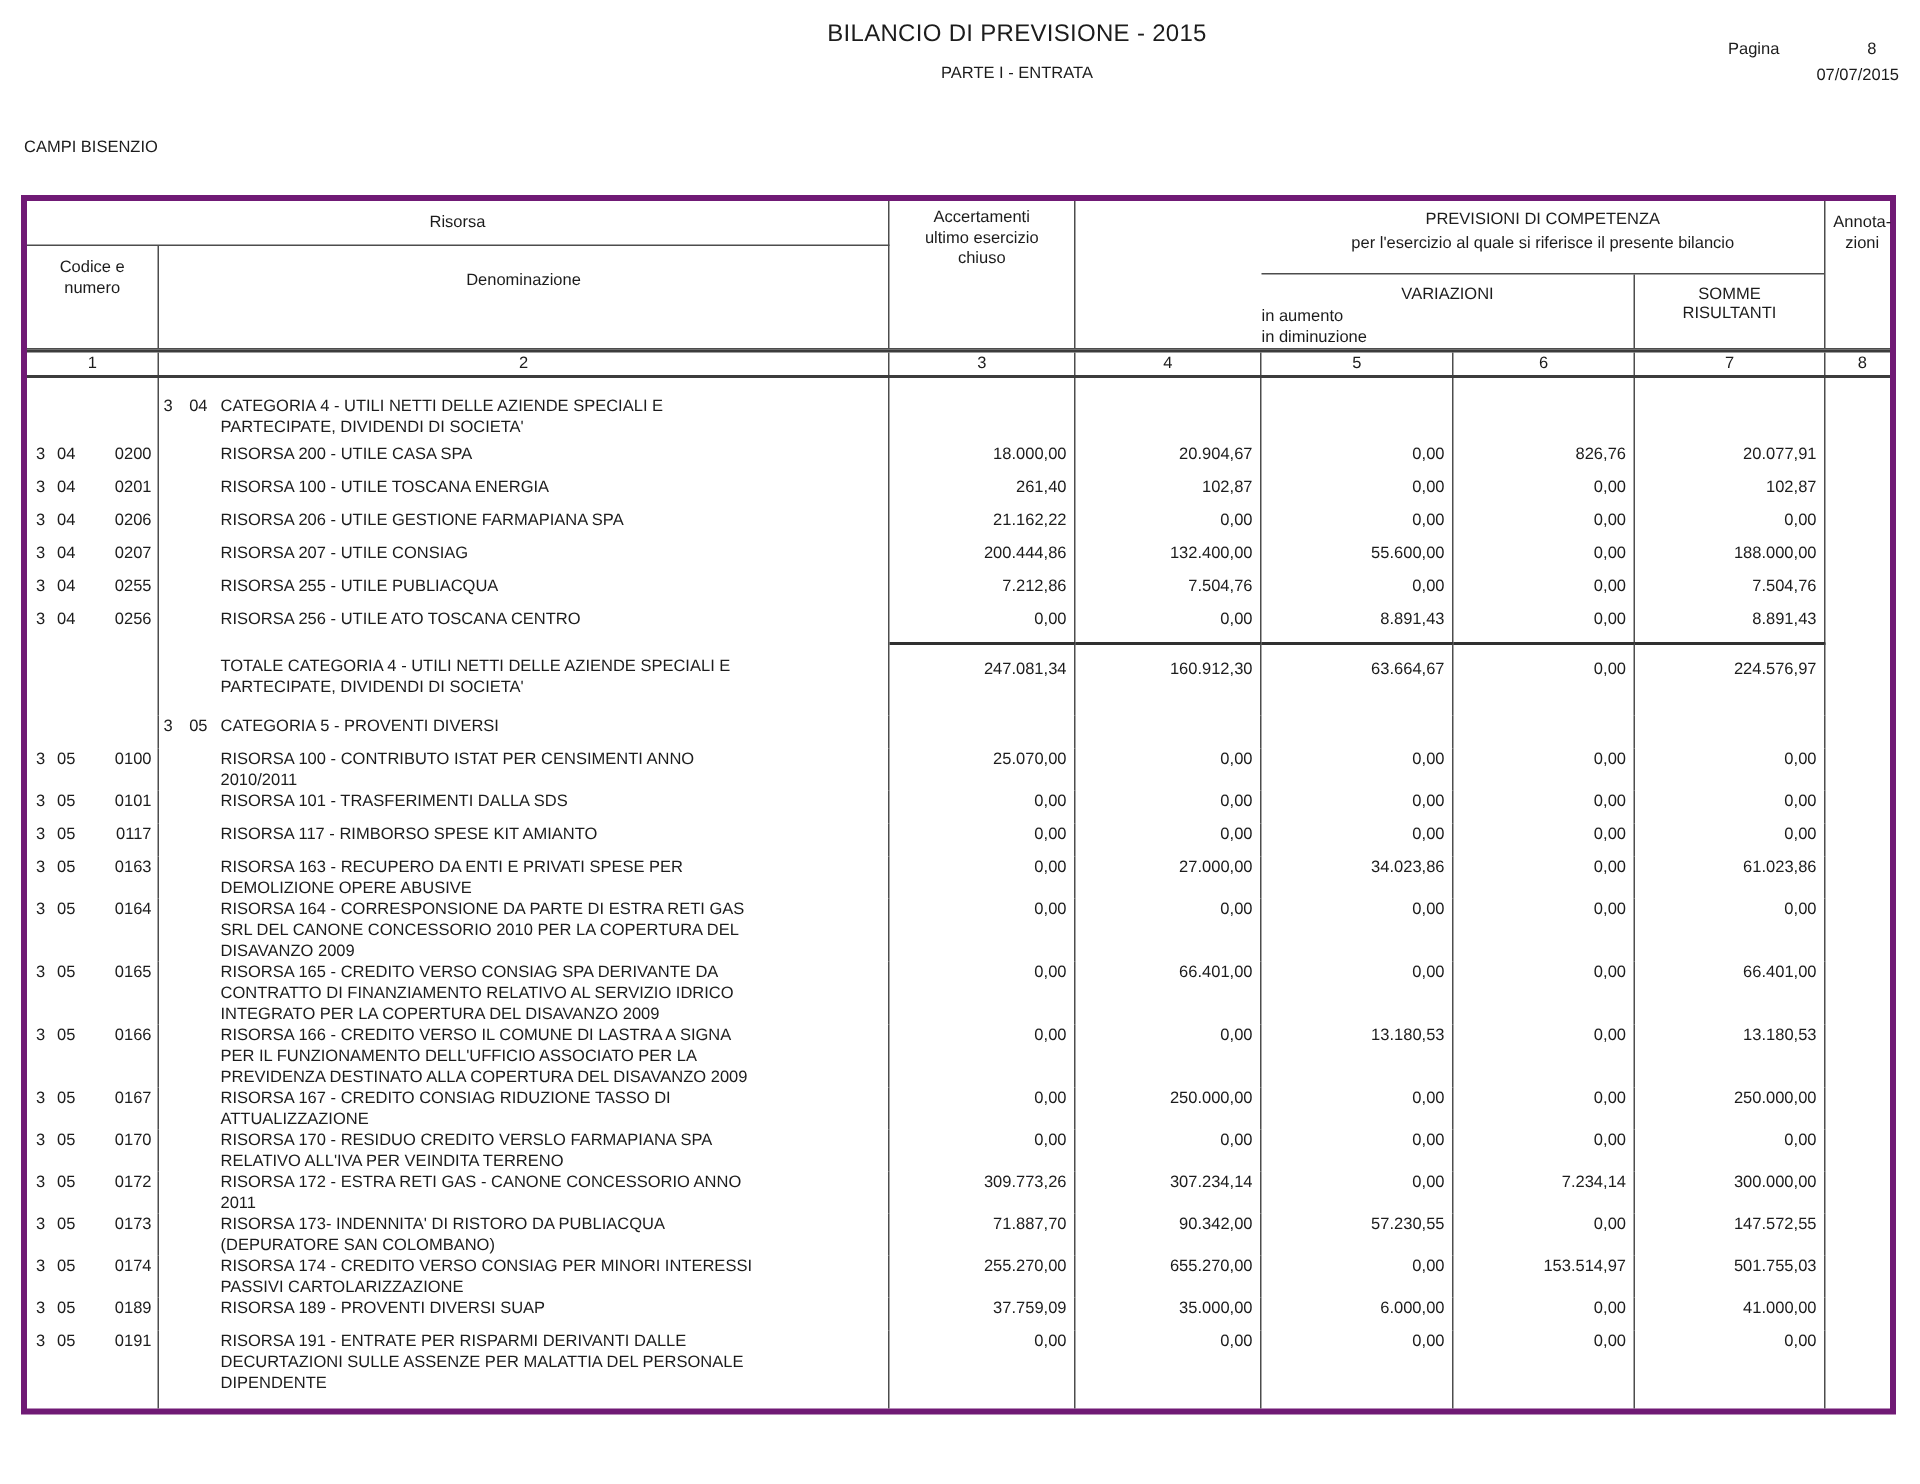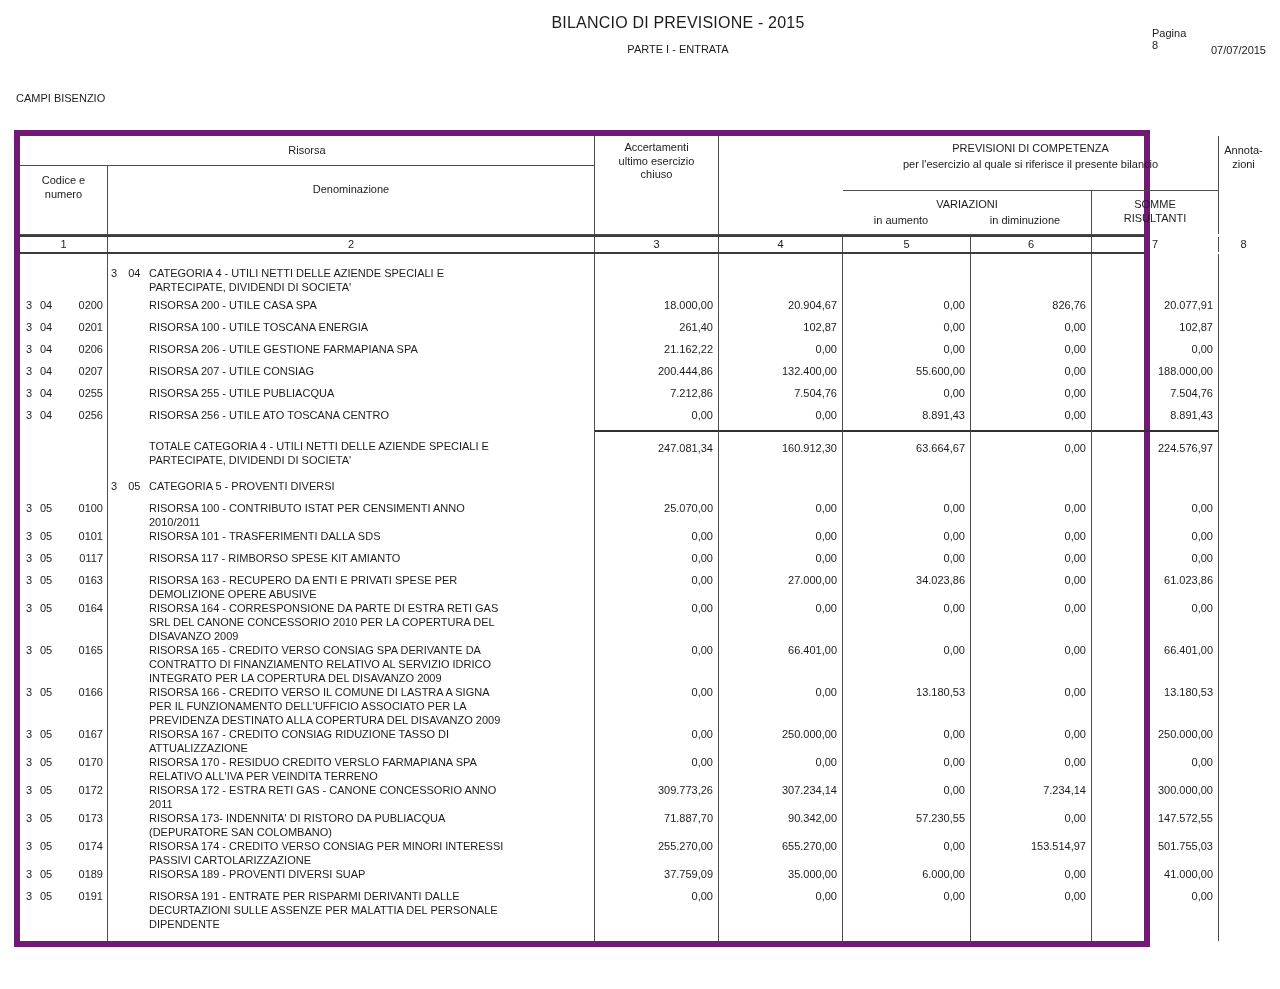--- a/index.html
+++ b/index.html
@@ -4,41 +4,41 @@
 <style>
   html,body { margin:0; padding:0; }
   body {
     width:1280px; height:989px; background:#ffffff;
     font-family:"Liberation Sans", sans-serif; color:#1c1c1c;
     position:relative; overflow:hidden;
   }
   .title-wrap { position:absolute; top:14px; left:76px; width:1204px; text-align:center; }
   .doc-title { font-size:16px; font-weight:400; letter-spacing:.2px; }
   .doc-subtitle { margin-top:11px; font-size:11px; }
-  .pagina-wrap { position:absolute; top:27px; left:1152px; width:111px; display:flex; justify-content:space-between; font-size:11px;flex-direction:column; }
+  .pagina-wrap { position:absolute; top:27px; left:1152px; width:99px; display:flex; justify-content:space-between; font-size:11px; }
   .print-date { position:absolute; top:44px; right:14px; font-size:11px; }
   .entity { position:absolute; top:92px; left:16px; font-size:11px; }
 
-  .btable { position:absolute; top:130px; left:14px; width:1136px; border:6px solid #701a75; box-sizing:border-box; background:#fff; }
+  .btable { position:absolute; top:130px; left:14px; width:1250px; border:4px solid #701a75; box-sizing:border-box; background:#fff; }
   .grid { display:grid; grid-template-columns:88px 487px 124px 124px 128px 121px 127px 49px; }
   .hgrid { grid-template-rows:30px 68px; font-size:11px; line-height:13.5px; border-bottom:1px solid #4d4d4d; }
   .hc { box-sizing:border-box; }
   .br { border-right:1px solid #4d4d4d; }
   .h-risorsa { grid-column:1/3; grid-row:1; border-bottom:1px solid #4d4d4d; display:flex; align-items:center; justify-content:center; }
   .h-codice { grid-column:1; grid-row:2; text-align:center; padding-top:8px; white-space:pre-line; }
   .h-denominazione { grid-column:2; grid-row:2; text-align:center; padding-top:17px; }
   .h-acc { grid-column:3; grid-row:1/3; text-align:center; padding-top:5px; white-space:pre-line; }
   .h-prev { grid-column:4; grid-row:1/3; text-align:center; padding-top:5px; white-space:pre-line; }
   .h-comp { grid-column:5/8; grid-row:1/3; display:flex; flex-direction:column; }
   .h-comp-top { height:55px; box-sizing:border-box; border-bottom:1px solid #4d4d4d; text-align:center; padding-top:6px; }
   .h-comp-title { margin-bottom:2px; }
   .h-comp-bottom { flex:1; display:flex; }
   .h-varz { width:249px; box-sizing:border-box; border-right:1px solid #4d4d4d; padding-top:7px; }
   .h-varz-title { text-align:center; }
-  .h-varz-labels { display:flex; justify-content:space-around; margin-top:2px; }
+  .h-varz-labels { display:flex; justify-content:space-around; margin-top:2px;flex-direction:column; }
   .h-somme { flex:1; text-align:center; padding-top:7px; white-space:pre-line; }
   .h-annot { grid-column:8; grid-row:1/3; text-align:center; padding-top:8px; white-space:pre-line; }
 
   .nrow { border-bottom:2px solid #3c3c3c; border-top:1px solid #4d4d4d; box-shadow:0 -2px 0 #9a9a9a inset; }
   .nrow { box-shadow:none; }
   .nrow > div { height:15px; line-height:14px; text-align:center; font-size:11px; box-sizing:border-box; }
   .nrow { border-top-width:2px; border-top-color:#3c3c3c; }
 
   .tbody { font-size:11px; line-height:14px; }
   .trow { display:contents; }

